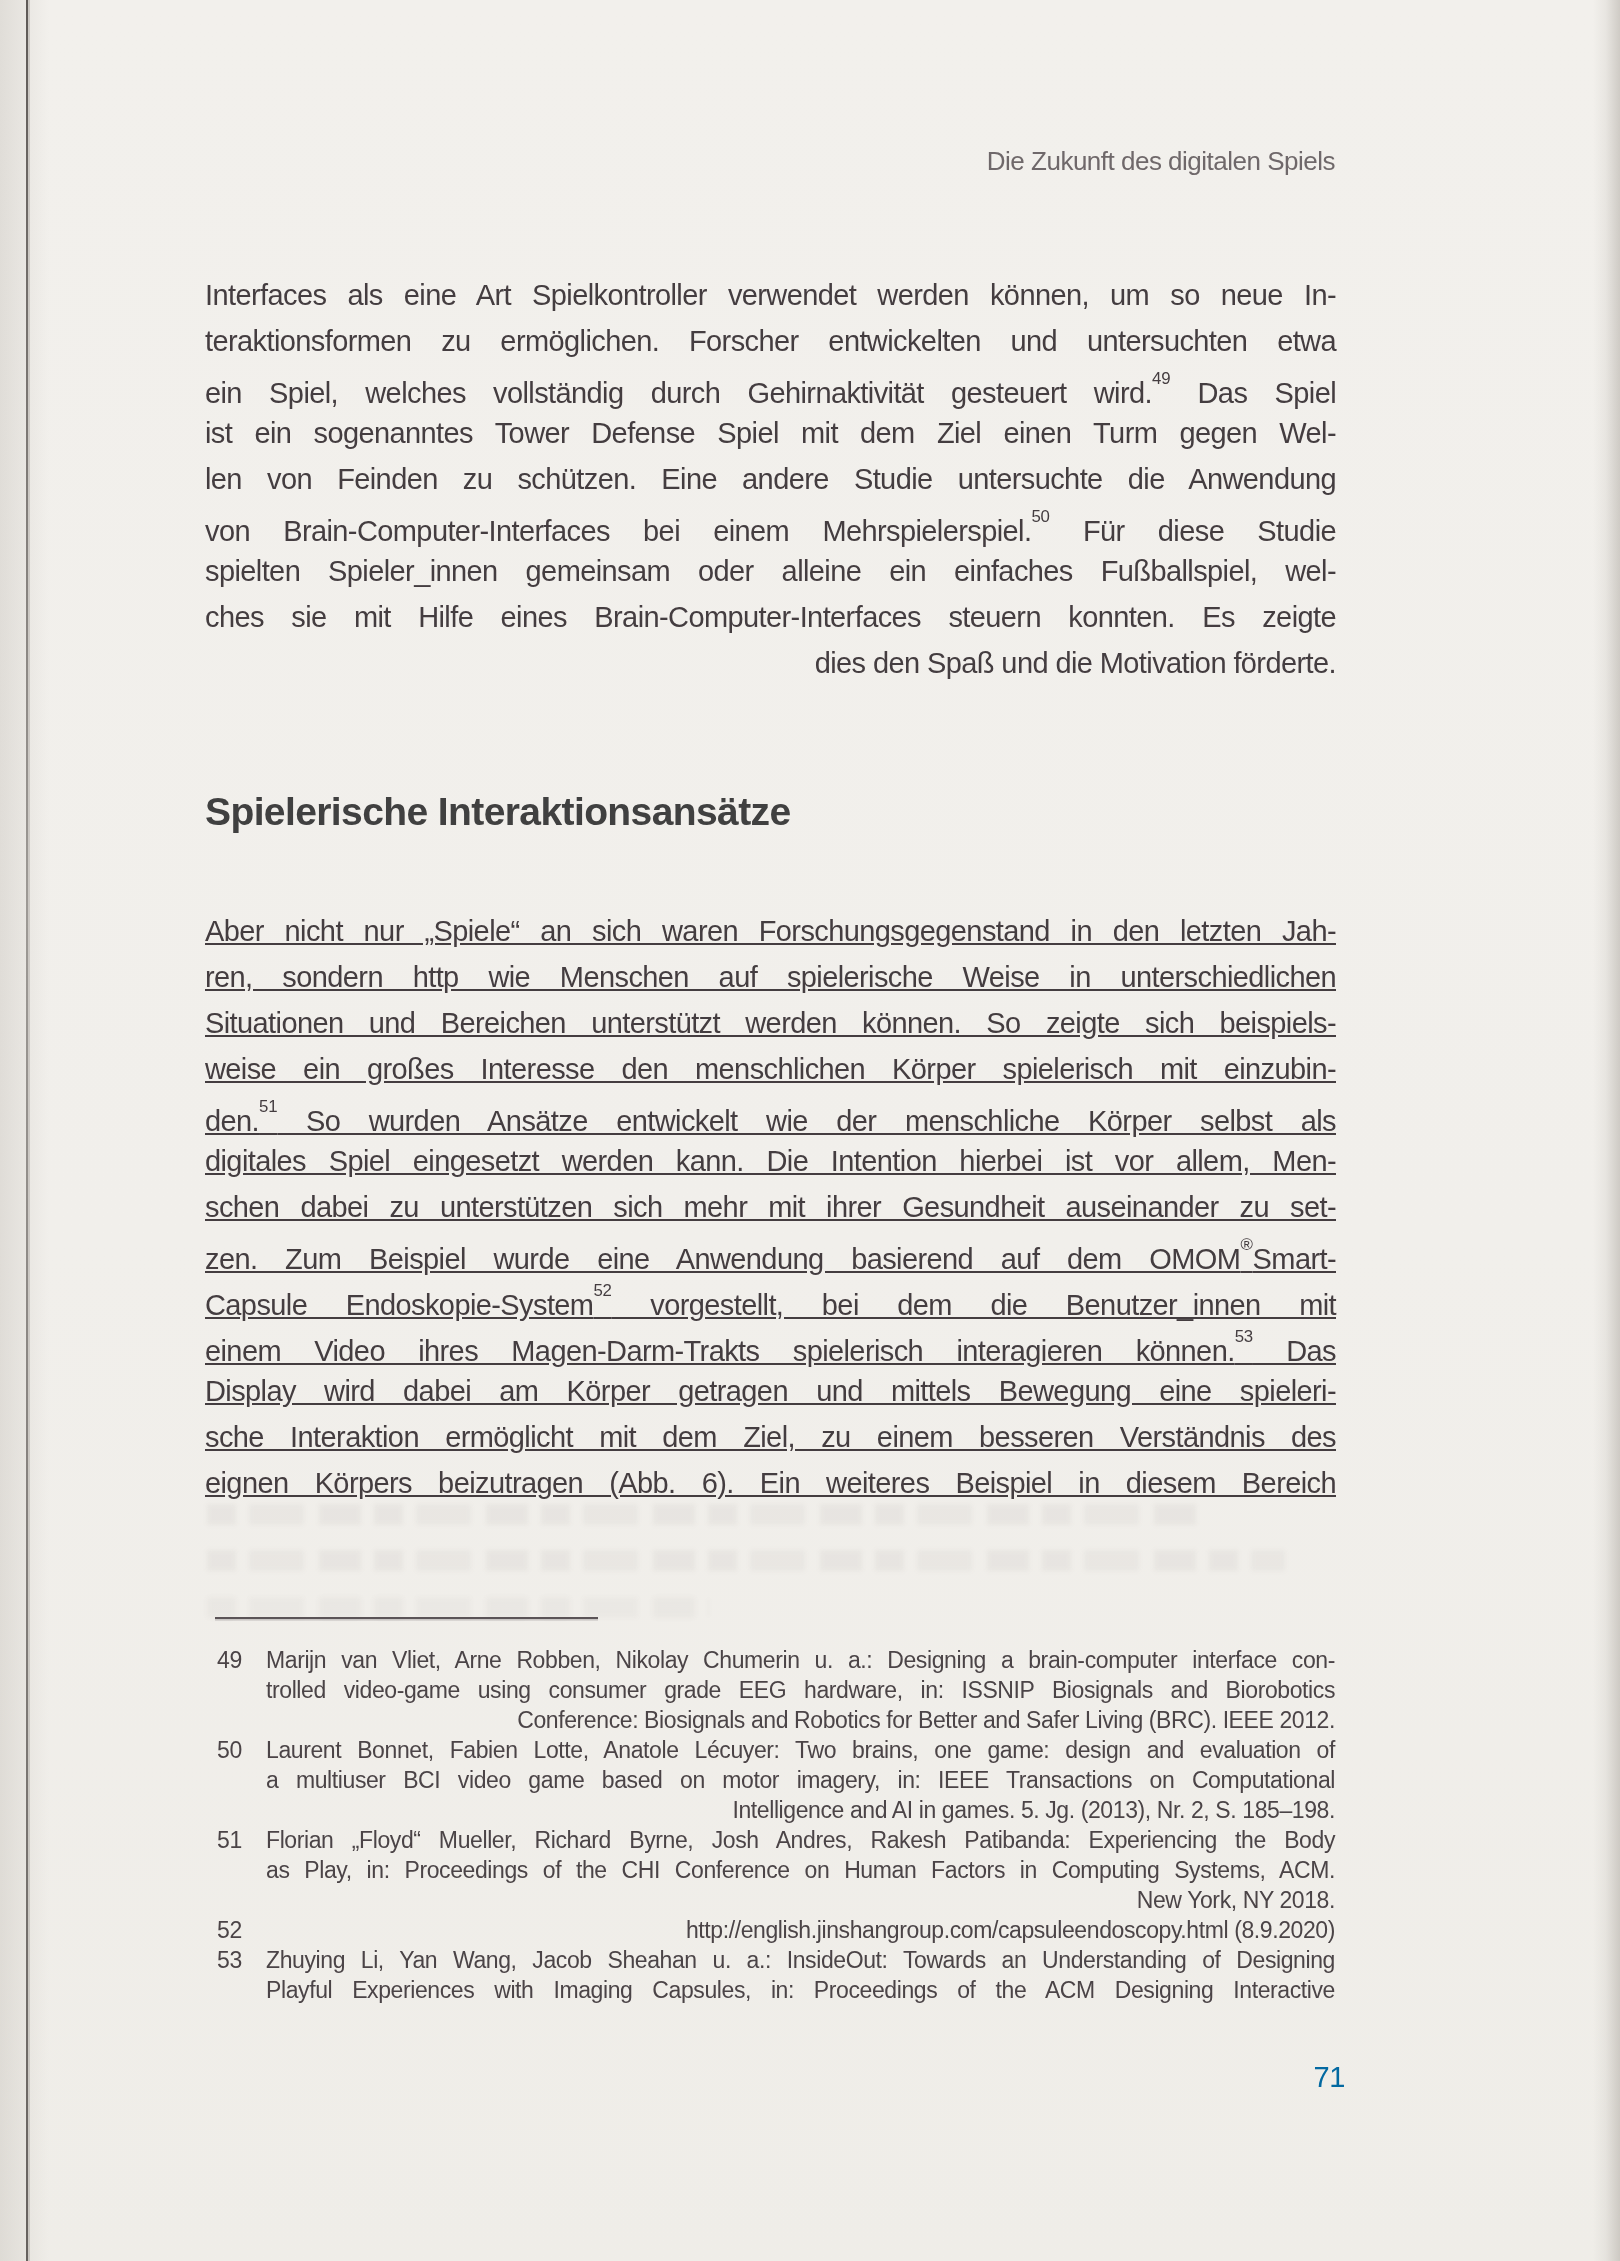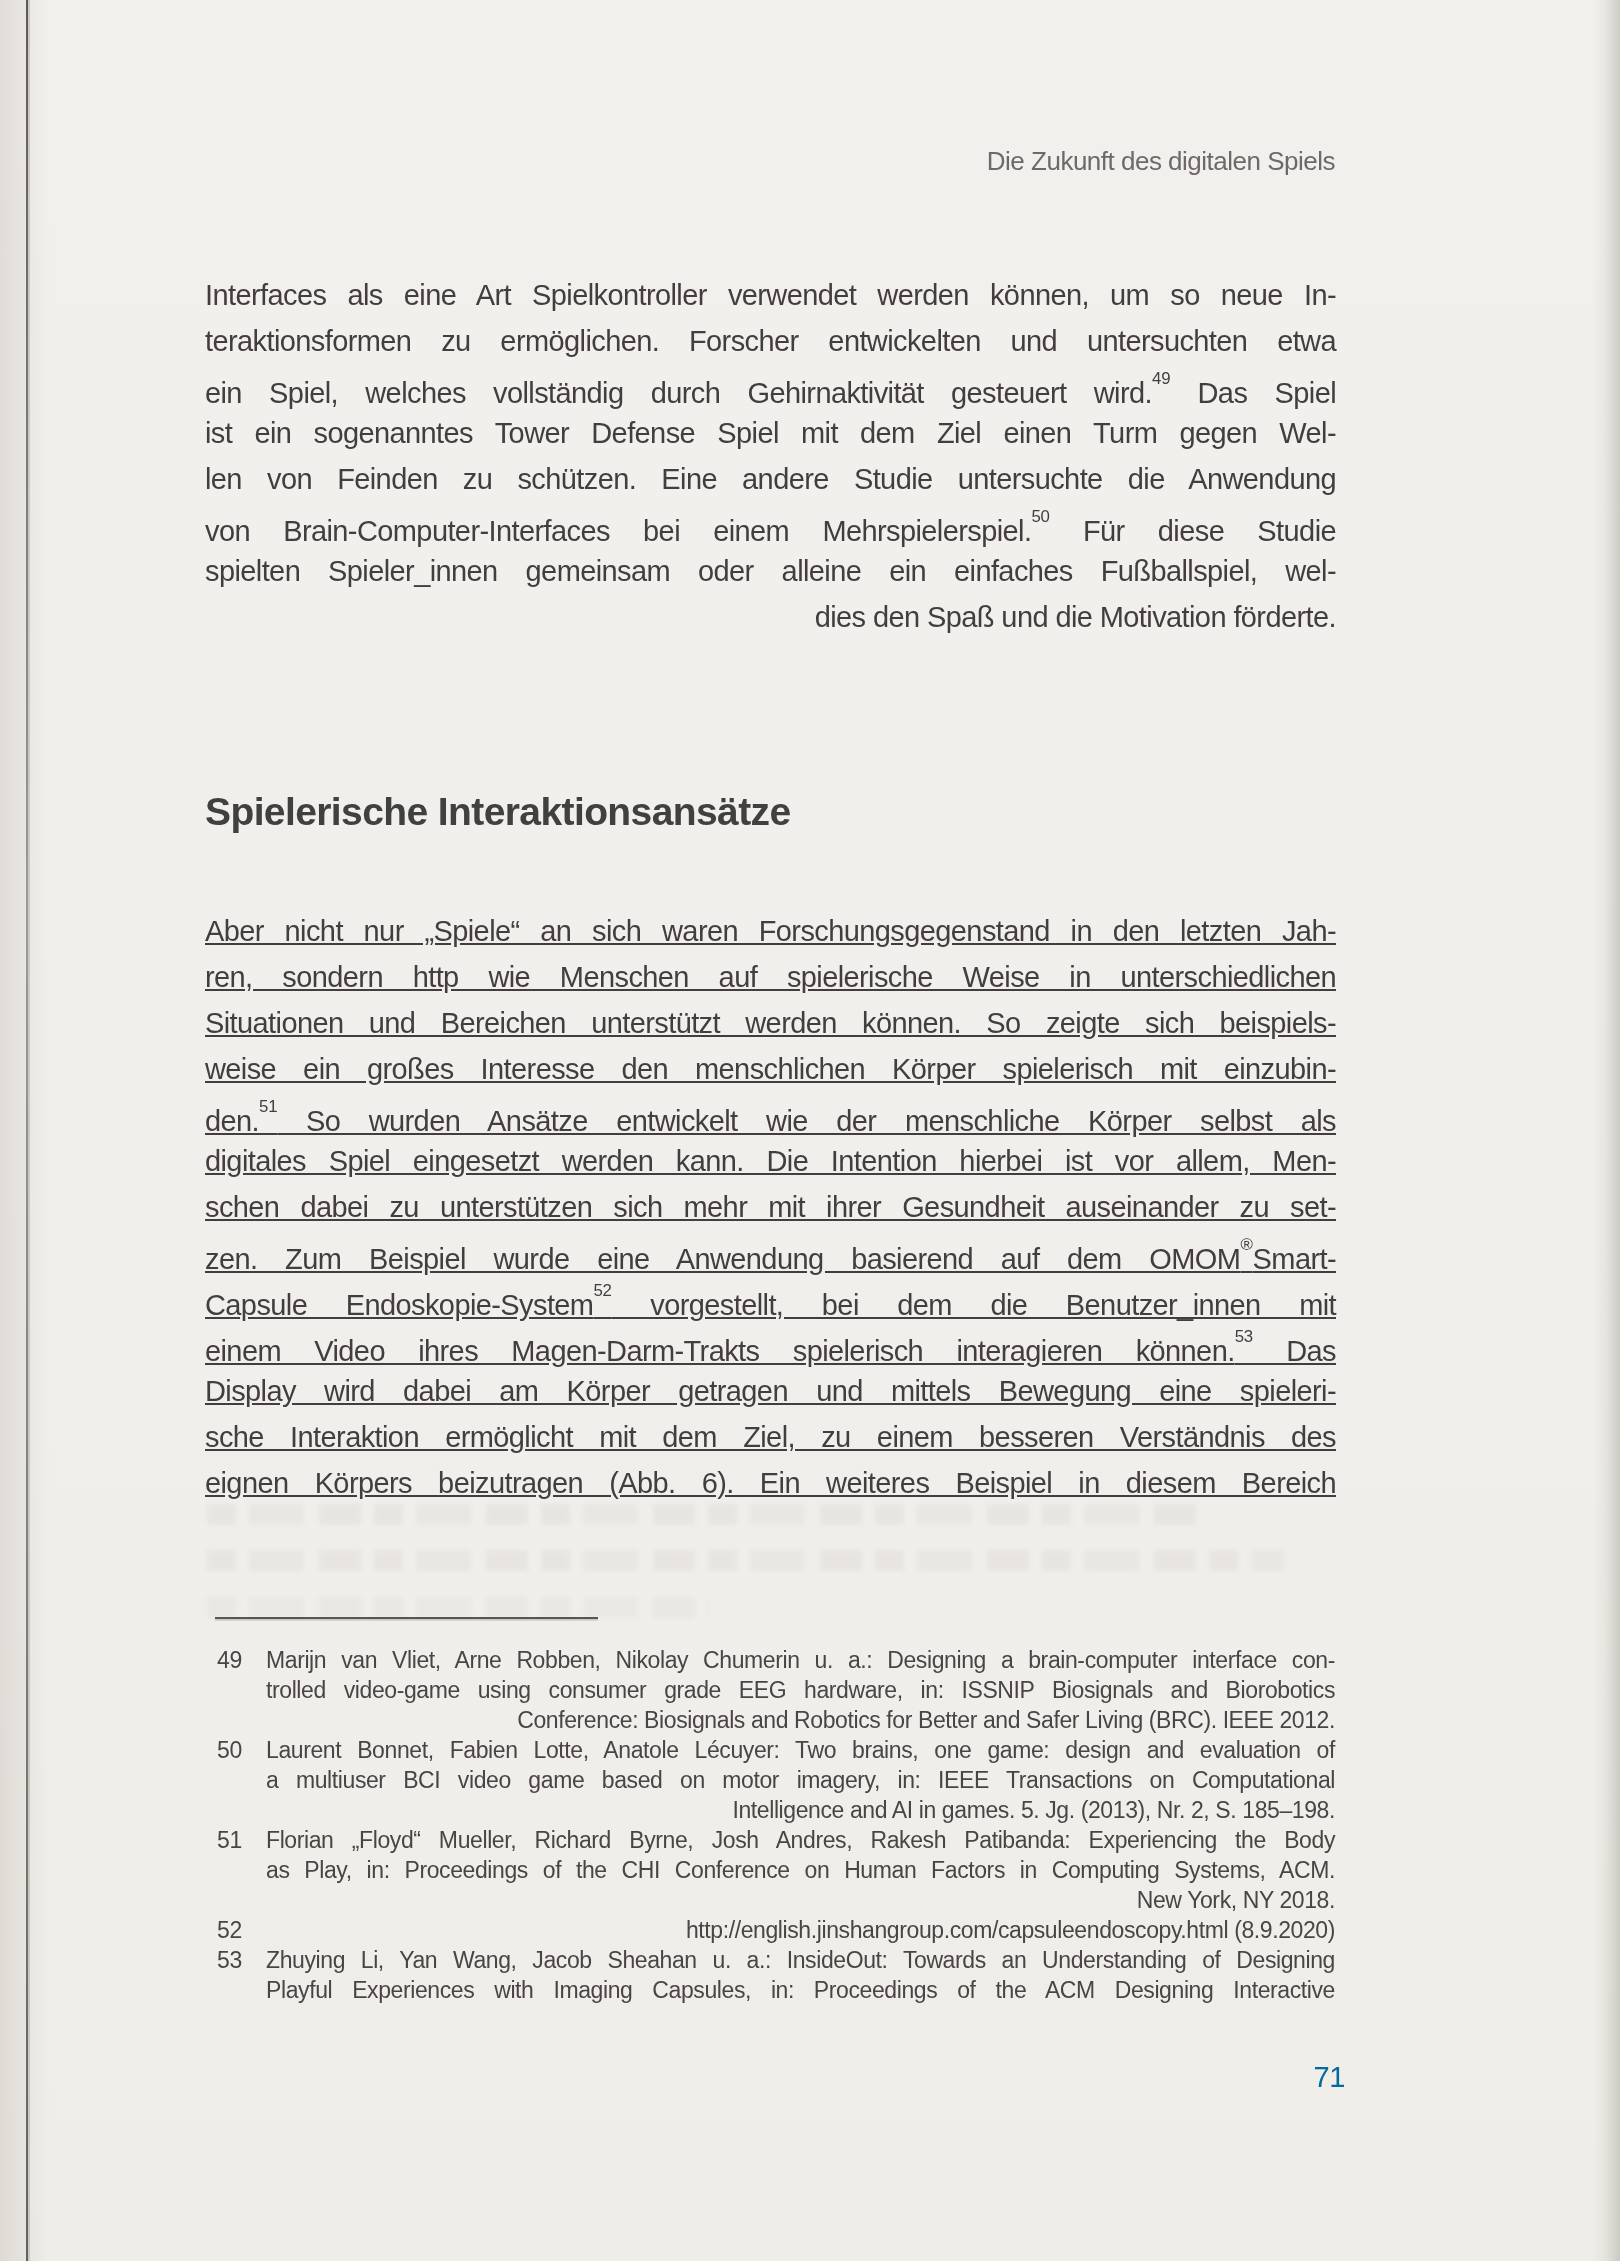--- a/index.html
+++ b/index.html
@@ -59,20 +59,21 @@
   <div class="running-header">Die Zukunft des digitalen Spiels</div>
 
   <div id="para1" class="para">
       <div class="tline just">Interfaces als eine Art Spielkontroller verwendet werden können, um so neue In-</div>
       <div class="tline just">teraktionsformen zu ermöglichen. Forscher entwickelten und untersuchten etwa</div>
       <div class="tline just">ein Spiel, welches vollständig durch Gehirnaktivität gesteuert wird.<sup>49</sup> Das Spiel</div>
       <div class="tline just">ist ein sogenanntes Tower Defense Spiel mit dem Ziel einen Turm gegen Wel-</div>
       <div class="tline just">len von Feinden zu schützen. Eine andere Studie untersuchte die Anwendung</div>
       <div class="tline just">von Brain-Computer-Interfaces bei einem Mehrspielerspiel.<sup>50</sup> Für diese Studie</div>
       <div class="tline just">spielten Spieler_innen gemeinsam oder alleine ein einfaches Fußballspiel, wel-</div>
+      <div class="tline just">ches sie mit Hilfe eines Brain-Computer-Interfaces steuern konnten. Es zeigte</div>
       <div class="tline plain">dies den Spaß und die Motivation förderte.</div>
     </div>
 
   <div class="heading">Spielerische Interaktionsansätze</div>
 
   <div id="para2" class="para">
       <div class="tline just">Aber nicht nur „Spiele“ an sich waren Forschungsgegenstand in den letzten Jah-</div>
       <div class="tline just">ren, sondern http wie Menschen auf spielerische Weise in unterschiedlichen</div>
       <div class="tline just">Situationen und Bereichen unterstützt werden können. So zeigte sich beispiels-</div>
       <div class="tline just">weise ein großes Interesse den menschlichen Körper spielerisch mit einzubin-</div>

